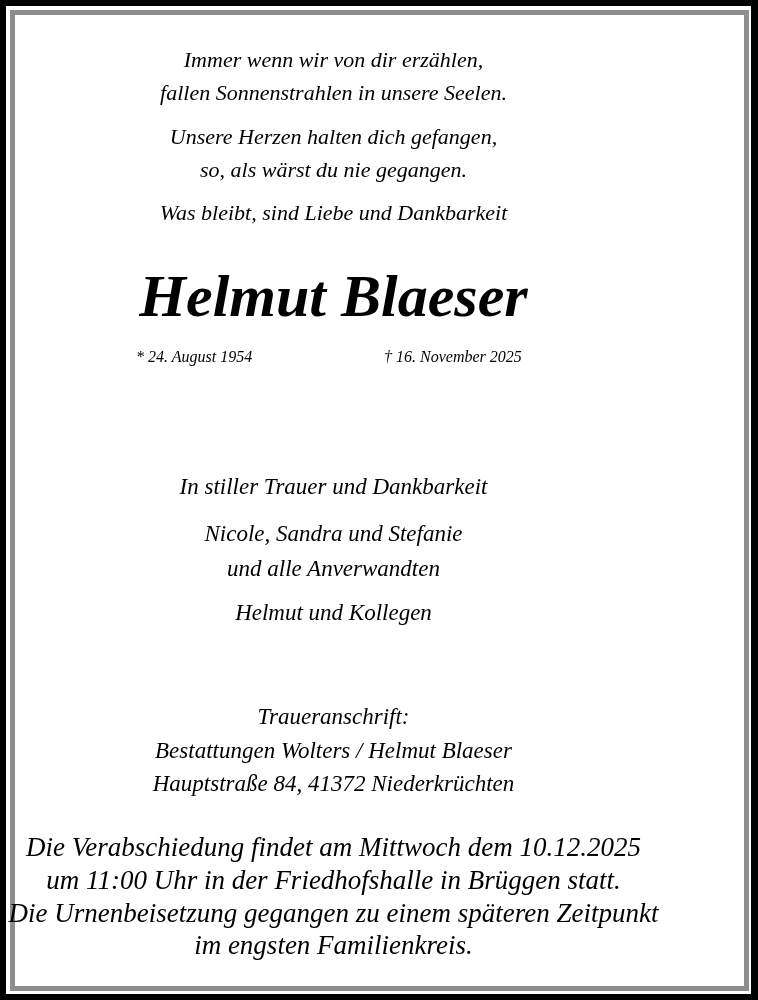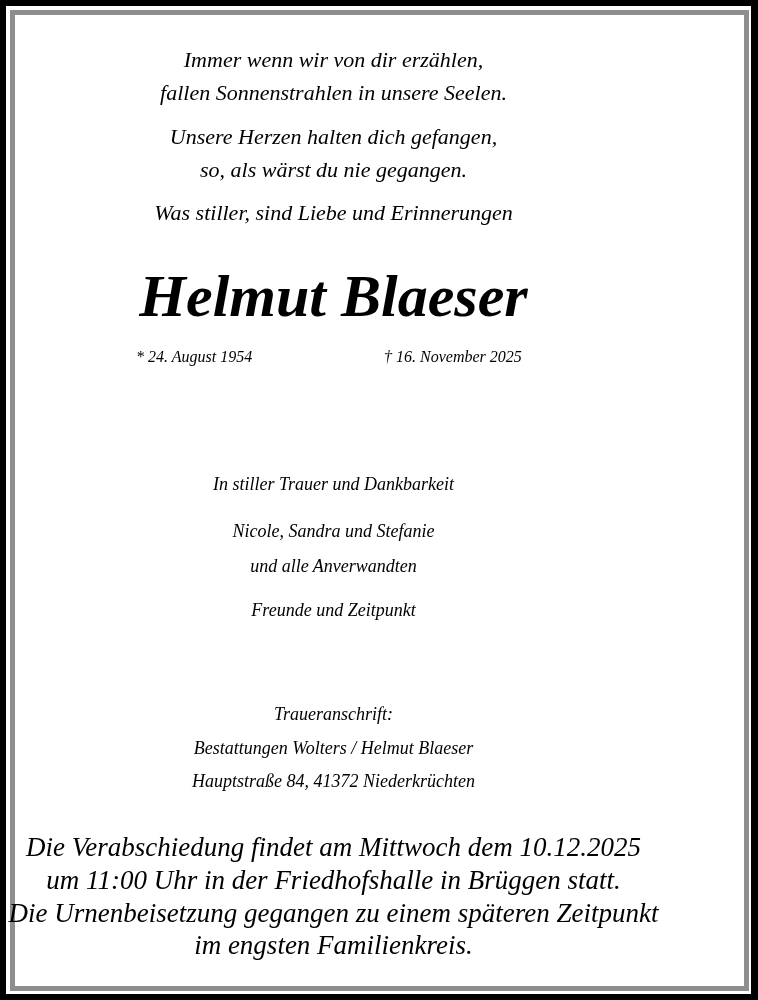--- a/index.html
+++ b/index.html
@@ -5,44 +5,44 @@
   html, body { margin:0; padding:0; }
   body { width:758px; height:1000px; background:#000; position:relative; overflow:hidden;
          font-family:"Liberation Serif", "DejaVu Serif", serif; }
   .outer { position:absolute; left:6px; top:6px; width:745px; height:988px; background:#fff; }
   .frame { position:absolute; left:10px; top:10px; right:9px; bottom:9px;
            border:5px solid #8e8e8e; background:#fff; box-sizing:border-box; }
   .line { position:absolute; left:0; width:667px; text-align:center; font-style:italic; color:#000; white-space:nowrap; }
   .verse { font-size:22px; }
   .name { font-size:60px; font-weight:bold;text-align:center; }
   .dates { font-size:16px; }
-  .body { font-size:18px; }
+  .body { font-size:23px; }
   .notice { font-size:27px; }
 </style>
 </head>
 <body>
 
 <div class="outer"></div>
 <div class="frame"></div>
 
 <div class="line verse" style="top:47px">Immer wenn wir von dir erzählen,</div>
 <div class="line verse" style="top:80px">fallen Sonnenstrahlen in unsere Seelen.</div>
 <div class="line verse" style="top:124px">Unsere Herzen halten dich gefangen,</div>
 <div class="line verse" style="top:157px">so, als wärst du nie gegangen.</div>
-<div class="line verse" style="top:200px">Was stiller, sind Liebe und Erinnerungen</div>
+<div class="line verse" style="top:200px">Was bleibt, sind Liebe und Dankbarkeit</div>
 
 <div class="line name" style="top:262px">Helmut Blaeser</div>
 
 <div class="line dates" style="top:348px; left:136px; width:auto; text-align:left">* 24. August 1954</div>
 <div class="line dates" style="top:348px; left:384px; width:auto; text-align:center">† 16. November 2025</div>
 
 <div class="line body" style="top:474px">In stiller Trauer und Dankbarkeit</div>
 <div class="line body" style="top:521px">Nicole, Sandra und Stefanie</div>
 <div class="line body" style="top:556px">und alle Anverwandten</div>
-<div class="line body" style="top:600px">Freunde und Zeitpunkt</div>
+<div class="line body" style="top:600px">Helmut und Kollegen</div>
 
 <div class="line body" style="top:704px">Traueranschrift:</div>
 <div class="line body" style="top:738px">Bestattungen Wolters / Helmut Blaeser</div>
 <div class="line body" style="top:771px">Hauptstraße 84, 41372 Niederkrüchten</div>
 
 <div class="line notice" style="top:832px">Die Verabschiedung findet am Mittwoch dem 10.12.2025</div>
 <div class="line notice" style="top:865px">um 11:00 Uhr in der Friedhofshalle in Brüggen statt.</div>
 <div class="line notice" style="top:898px">Die Urnenbeisetzung gegangen zu einem späteren Zeitpunkt</div>
 <div class="line notice" style="top:930px">im engsten Familienkreis.</div>
 

